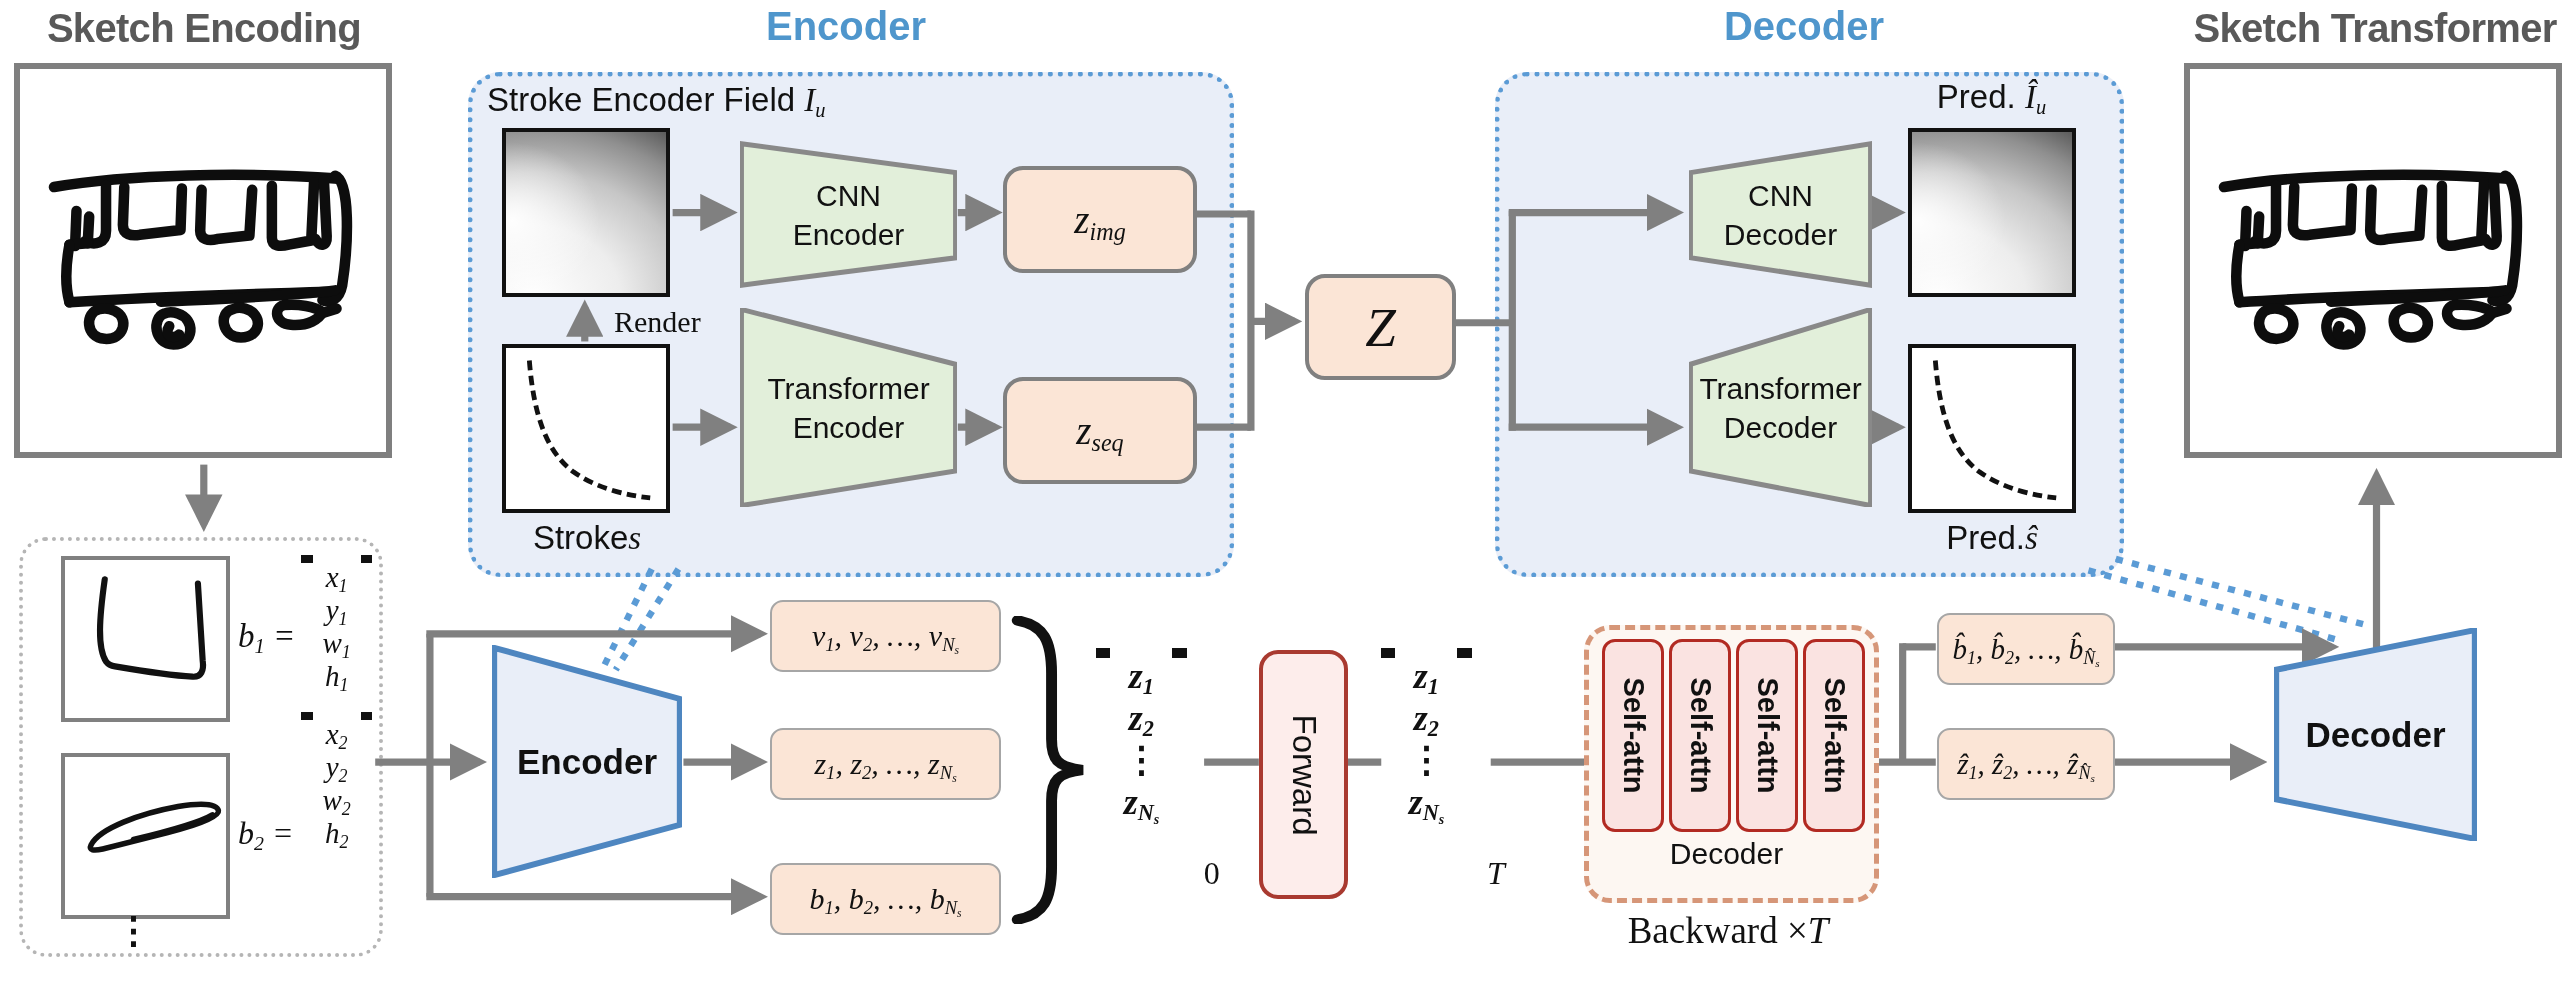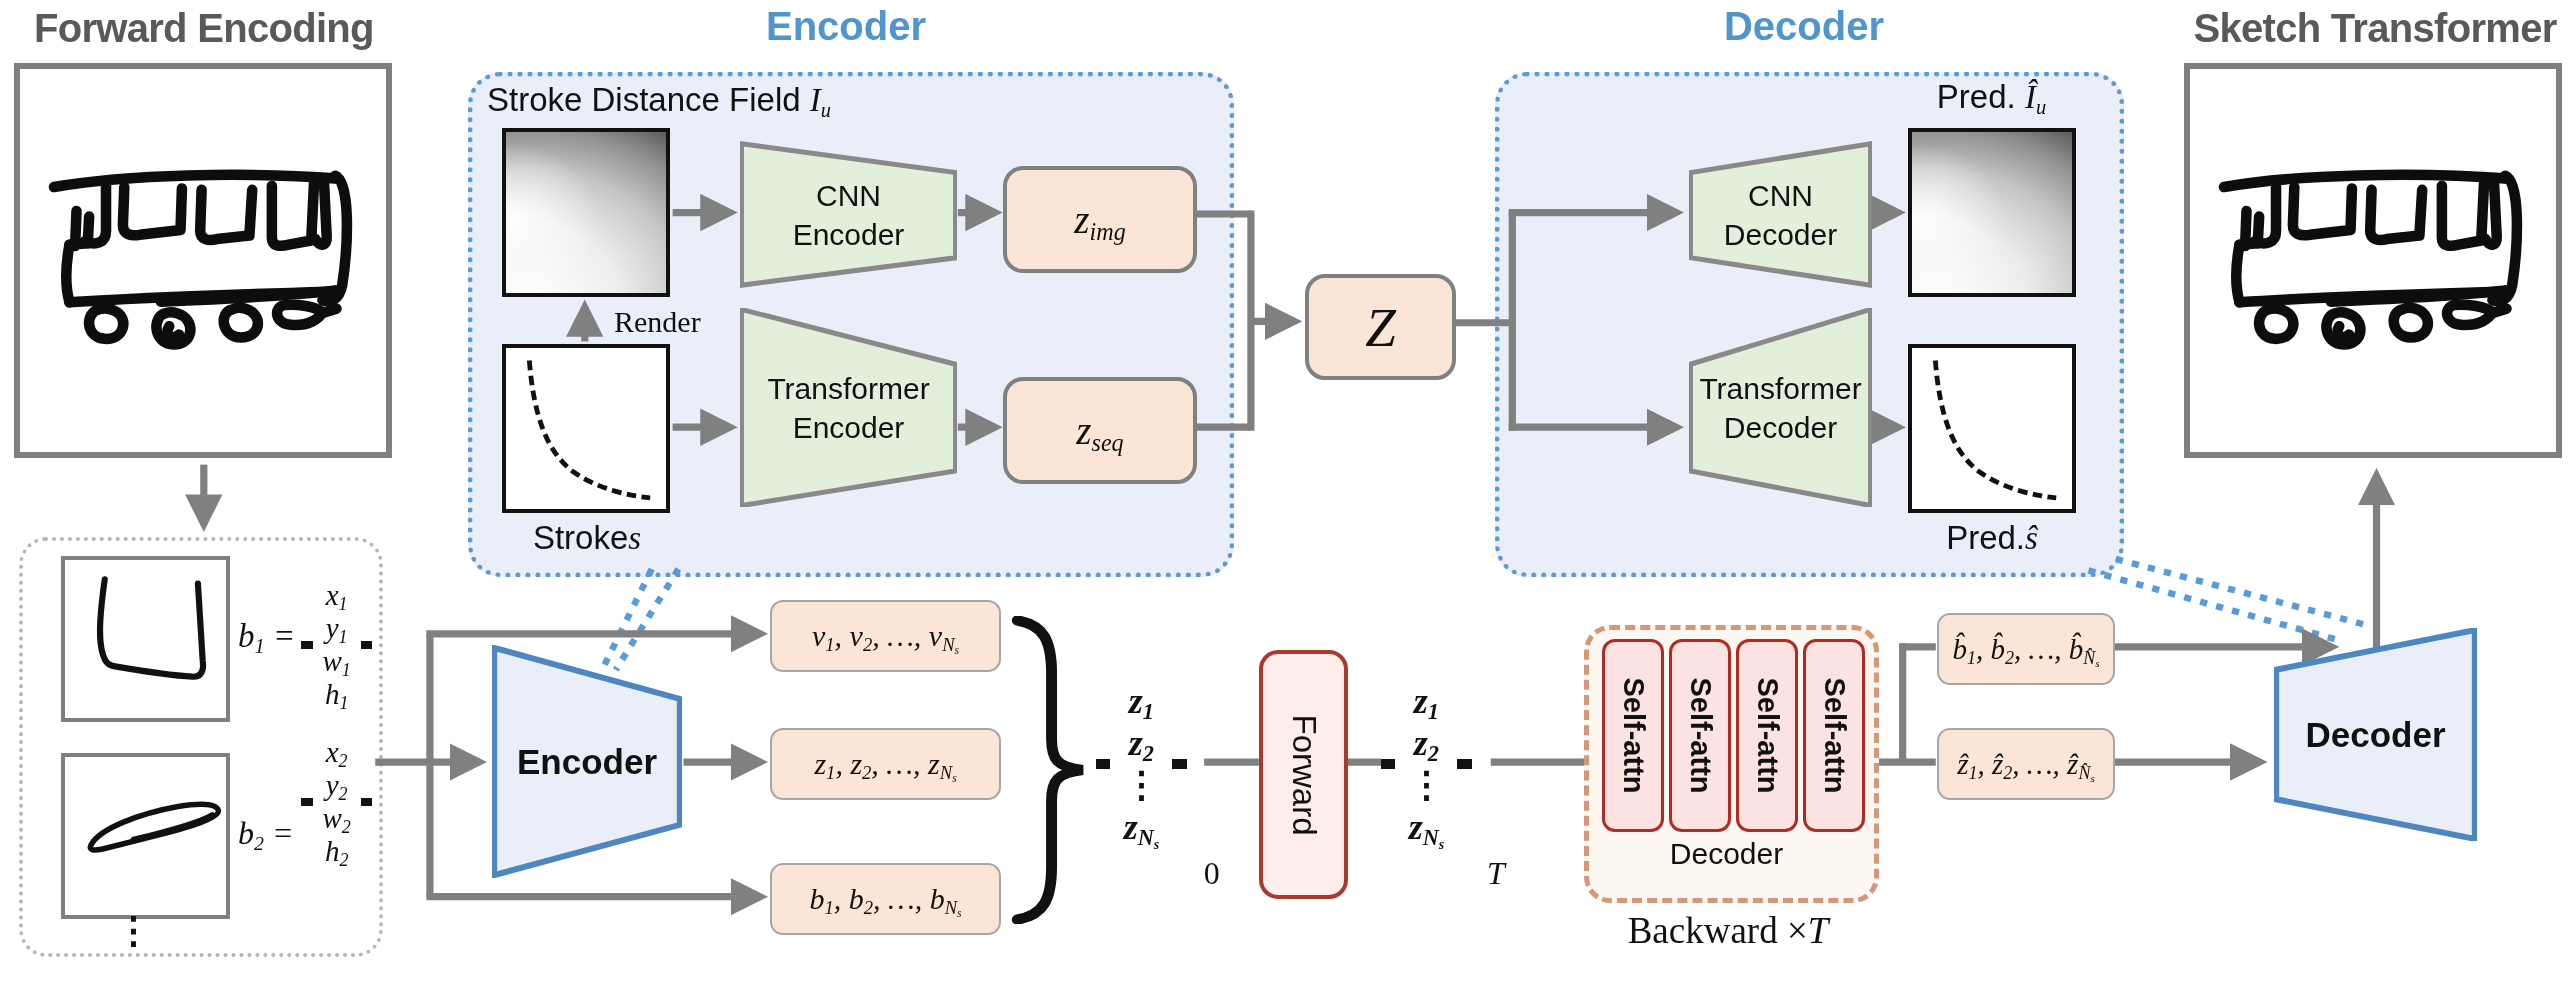--- a/index.html
+++ b/index.html
@@ -22,21 +22,21 @@
   sub{font-size:.62em;line-height:0;vertical-align:-.28em;}
   .lab42{font-size:30px;} .lab46{font-size:33px;}
   .trap svg{position:absolute;inset:0;width:100%;height:100%;}
   .trap .green{fill:#e2efda;stroke:#898989;stroke-width:5px;}
   .trap .blue{fill:#e9eef8;stroke:#4e86c0;stroke-width:6px;}
   .tlab{position:absolute;inset:0;display:flex;flex-direction:column;justify-content:center;
         align-items:center;font-size:30px;line-height:1.3;}
   .tlab.big{font-weight:bold;font-size:35px;}
   .rowbox{background:#fbe5d6;border:2.9px solid #a6a6a6;border-radius:13px;
           display:flex;align-items:center;justify-content:center;font-size:30px;}
-  .vec{display:flex;align-items:center;}
+  .vec{display:flex;align-items:flex-start;}
   .vbr{width:11.5px;border:4.3px solid #111;box-sizing:border-box;}
   .vbr.l{border-right:none;} .vbr.r{border-left:none;}
   .vcol{display:flex;flex-direction:column;justify-content:space-between;align-items:center;
         padding:5.8px 10px;font-size:29px;}
   .mat .vcol{font-size:36px;font-weight:bold;padding:7.2px 13px;}
   .mat .vbr{width:14.4px;border-width:5px;}
   .msub{position:absolute;right:-33px;bottom:-11.5px;font-size:32px;}
   .fwd{background:#fdedeb;border:4.3px solid #a93a30;border-radius:19px;}
   .sattn{background:#fae3e1;border:3.6px solid #b22a22;border-radius:13px;
          display:flex;align-items:center;justify-content:center;}
@@ -69,21 +69,21 @@
       <path d="M302,342 C282,346 286,382 314,382 C344,382 346,348 320,341 C312,339 306,340 302,342"></path>
       <path d="M375,336 C360,340 362,362 385,364 C410,366 425,356 430,346 C420,338 395,334 375,336"></path>
       <path d="M428,348 L450,341"></path>
     </g>
     <g id="decaycurve">
       <path d="M34,18 C40,95 58,150 98,180 C135,206 180,215 210,218" fill="none" stroke="#111" stroke-width="7" stroke-dasharray="14 8"></path>
     </g>
   </defs>
 </svg>
 
-<div class="abs title" style="left:14.4px;top:5.8px;width:379px;">Forward Encoding</div>
+<div class="abs title" style="left:14.4px;top:5.8px;width:379px;">Sketch Encoding</div>
 <div class="abs btitle" style="left:702px;top:4.3px;width:288px;">Encoder</div>
 <div class="abs btitle" style="left:1660px;top:4.3px;width:288px;">Decoder</div>
 <div class="abs title" style="left:2184px;top:5.8px;width:382px;">Sketch Transformer</div>
 
 <div class="abs block" style="left:468px;top:72px;width:756px;height:495px;"></div>
 <div class="abs block" style="left:1495px;top:72px;width:619px;height:495px;"></div>
 <div class="abs gdotted" style="left:19.4px;top:537px;width:356px;height:412px;"></div>
 
 <svg class="abs" style="left:0;top:0;" width="2576" height="989" viewBox="0 0 3577 1373">
   <defs>
@@ -139,21 +139,21 @@
     </svg>
 </div>
 
 <div class="abs sketchbox" style="left:2184px;top:63px;width:366px;height:383px;">
   <svg viewBox="0 0 520 545" width="100%" height="100%">
       <use href="#train"></use>
     </svg>
 </div>
 
 <div class="abs lab46" style="left:487px;top:81px;">
-  <span>Stroke Distance Field </span><span class="math">I<sub>u</sub></span>
+  <span>Stroke Encoder Field </span><span class="math">I<sub>u</sub></span>
 </div>
 <div class="abs imgbox sdf" style="left:502px;top:128px;width:168px;height:169px;"></div>
 
 <div class="abs trap" style="left:740px;top:138px;width:217px;height:153px;">
   <svg viewBox="0 0 301 212" preserveAspectRatio="none">
       <polygon class="green" points="2,8 299,48 299,166 2,204" vector-effect="non-scaling-stroke"></polygon>
     </svg>
   <div class="tlab">
       <span>CNN</span>
       <span>Encoder</span>

